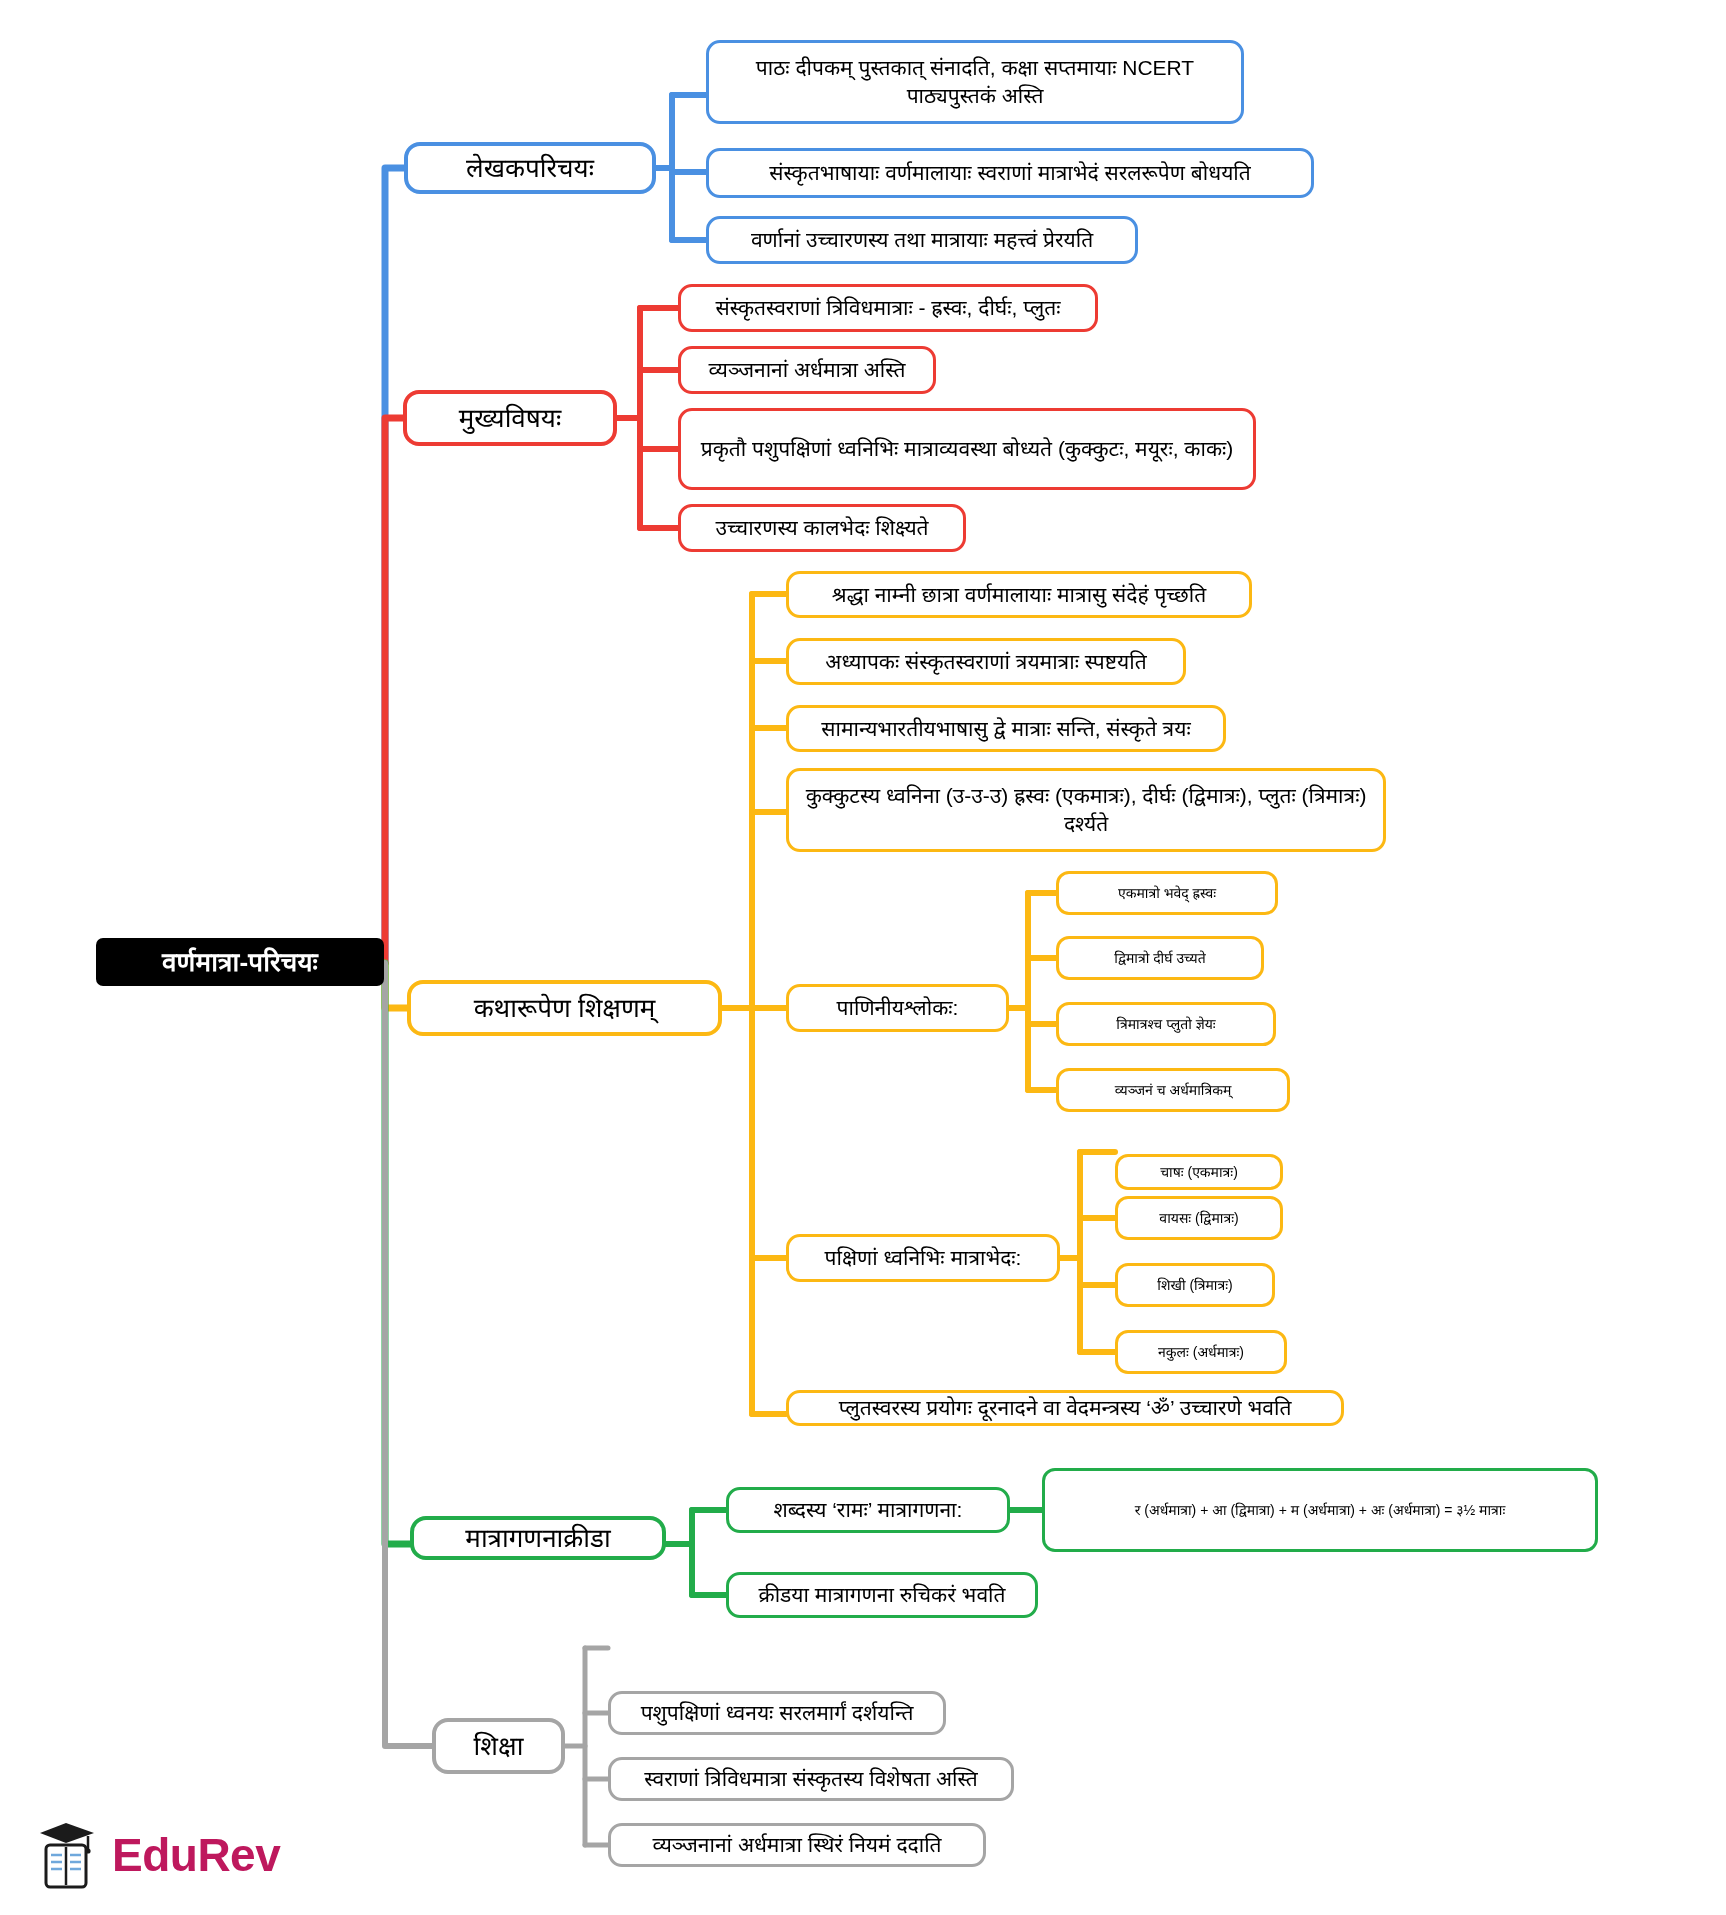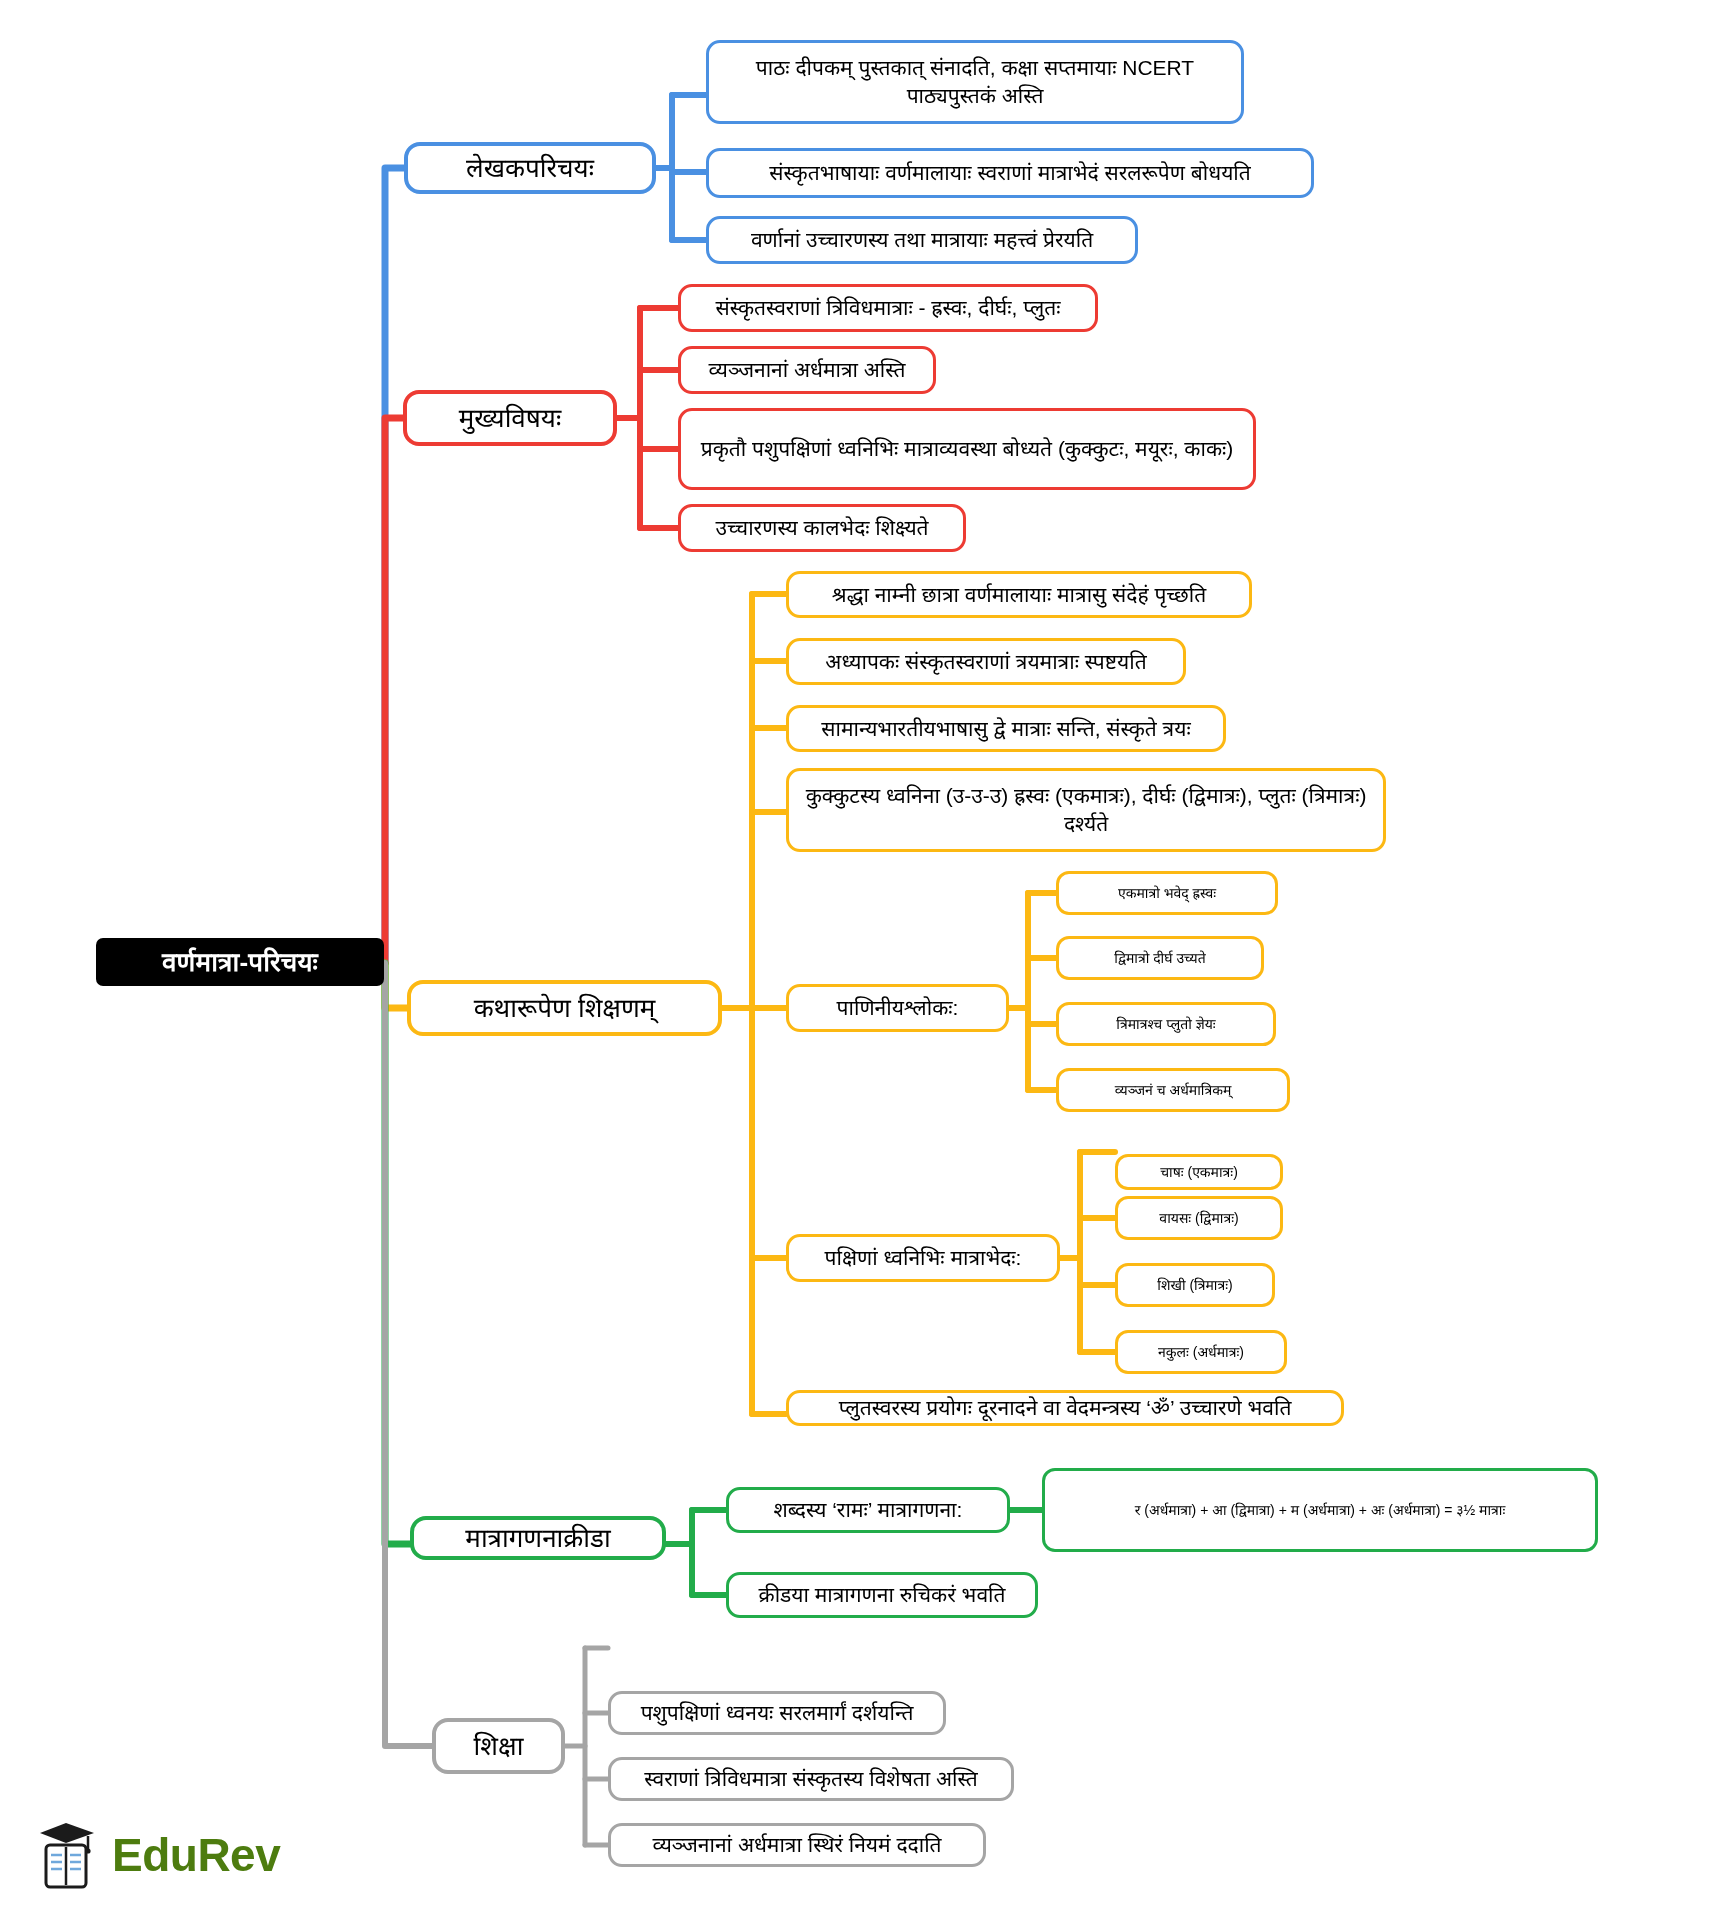--- a/index.html
+++ b/index.html
@@ -73,21 +73,21 @@
     position: absolute;
     left: 36px;
     bottom: 24px;
     display: flex;
     align-items: center;
     gap: 12px;
   }
   #logo .logo-text {
     font-size: 46px;
     font-weight: bold;
-    color: #4d7c0f;
+    color: #be185d;
     letter-spacing: -0.5px;
   }
 </style>
 </head>
 <body>
 
 <div id="canvas">
 
   <svg id="edges" viewBox="0 0 1726 1915" xmlns="http://www.w3.org/2000/svg">
     <g fill="none" stroke-linecap="round" stroke-linejoin="round">

